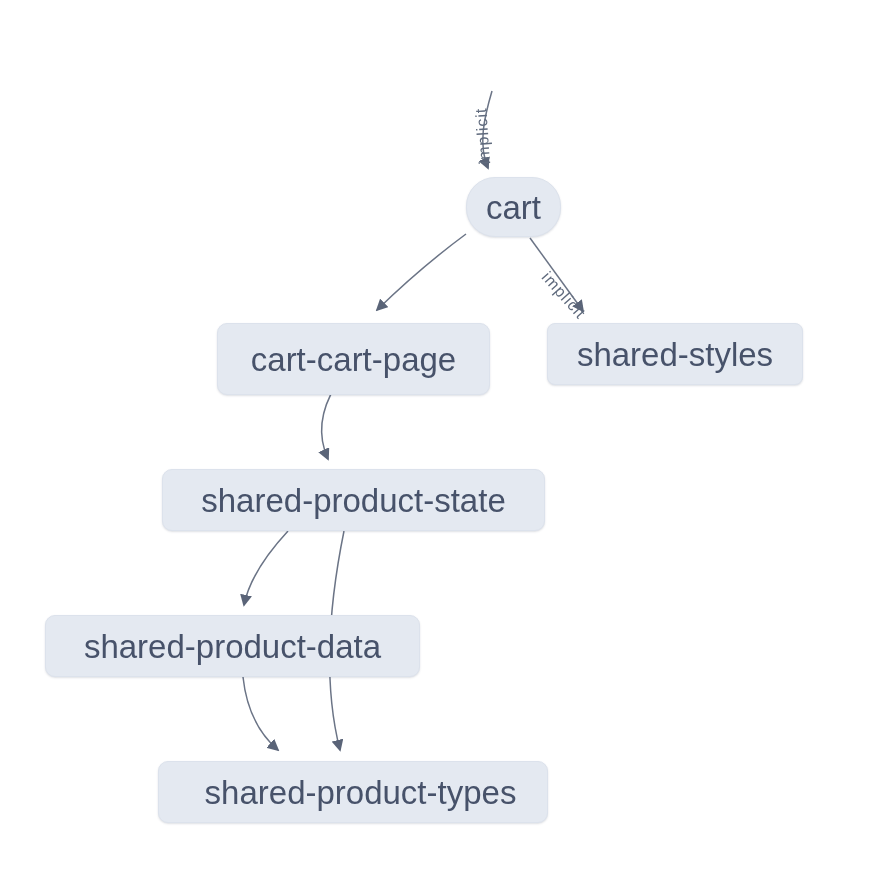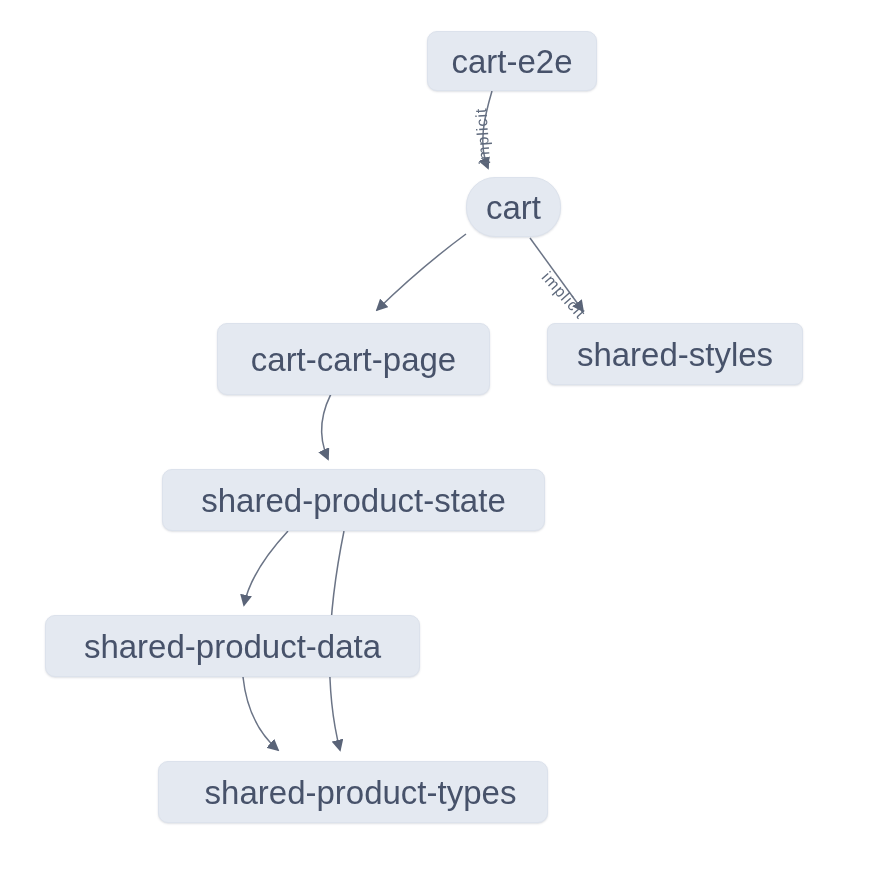--- a/index.html
+++ b/index.html
@@ -78,23 +78,20 @@
 
     <path class="edge" d="M 344,531 C 330,600 322,680 340,750" marker-end="url(#arrow)"></path>
 
     <path class="edge" d="M 243,677 Q 248,724 278,750" marker-end="url(#arrow)"></path>
 
     <text class="edge-label" transform="translate(484,136) rotate(-94)" text-anchor="middle" dominant-baseline="middle">implicit</text>
 
     <text class="edge-label" transform="translate(563,296) rotate(48)" text-anchor="middle" dominant-baseline="middle">implicit</text>
   </svg>
 
-  <div class="node" style="left:427px; top:31px; width:170px; height:60px;">
-    <span>cart-e2e</span>
-  </div>
 
   <div class="node" style="left:466px; top:177px; width:95px; height:60px;border-radius:29px;">
     <span>cart</span>
   </div>
 
   <div class="node" style="left:217px; top:323px; width:273px; height:72px;">
     <span>cart-cart-page</span>
   </div>
 
   <div class="node" style="left:547px; top:323px; width:256px; height:62px;border-radius:8px;">

